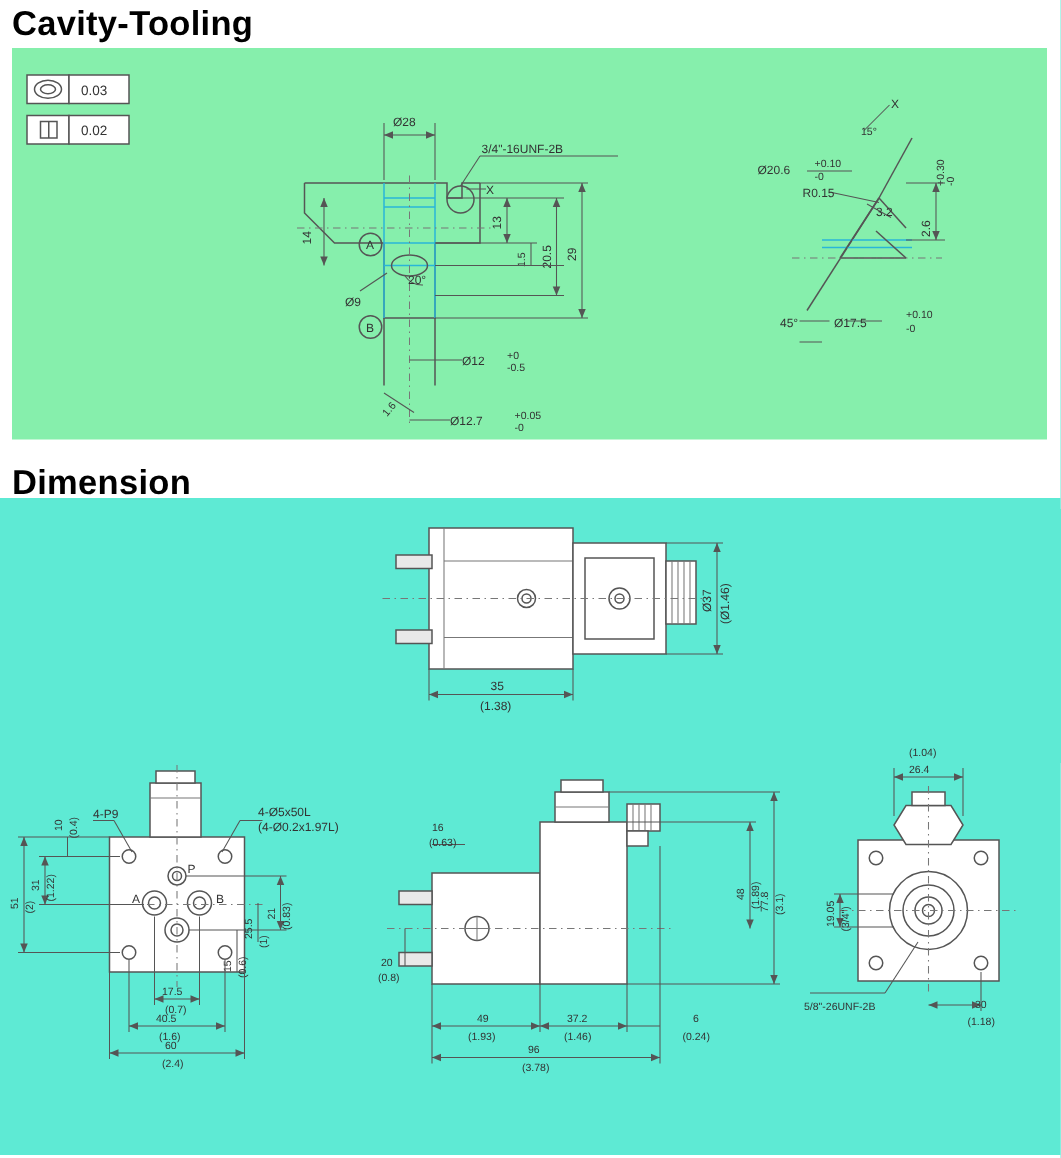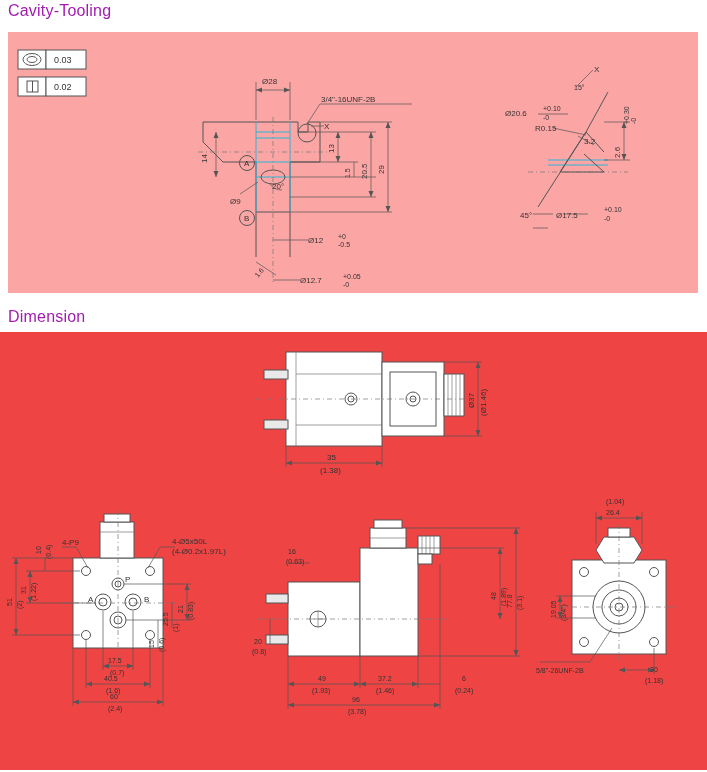--- a/index.html
+++ b/index.html
@@ -5,36 +5,36 @@
   html,body{margin:0;padding:0;}
   body{
     width:707px;height:772px;
     background:#ffffff;
     font-family:"Liberation Sans", sans-serif;
     color:#333;
     position:relative;
     overflow:hidden;
   }
   .section-title{
-    font-size:16px;
-    font-weight:normal;
-    color:#a21caf;
+    font-size:23px;
+    font-weight:bold;
+    color:#000000;
     letter-spacing:0.2px;
   }
   #cavity-title{position:absolute;left:8px;top:2px;}
   #dimension-title{position:absolute;left:8px;top:308px;}
 
   #cavity-panel{
     position:absolute;left:8px;top:32px;width:690px;height:261px;
-    background:#fca5a5;
+    background:#86efac;
     border:0;
   }
   #dimension-panel{
     position:absolute;left:0px;top:332px;width:707px;height:438px;
-    background:#ef4444;
+    background:#5eead4;
   }
   svg{display:block;}
   .ln{stroke:#555;stroke-width:1;fill:none;}
   .ln-thin{stroke:#777;stroke-width:0.7;fill:none;}
   .ln-cyan{stroke:#29b6d8;stroke-width:1;fill:none;}
   .ln-dash{stroke:#777;stroke-width:0.7;fill:none;stroke-dasharray:5 3 1 3;}
   .fillw{fill:#ffffff;stroke:#555;stroke-width:1;}
   .fillg{fill:#e9e9e9;stroke:#555;stroke-width:1;}
   .dim{stroke:#555;stroke-width:0.7;fill:none;}
   .txt{font-family:"Liberation Sans", sans-serif;font-size:8px;fill:#333;}

